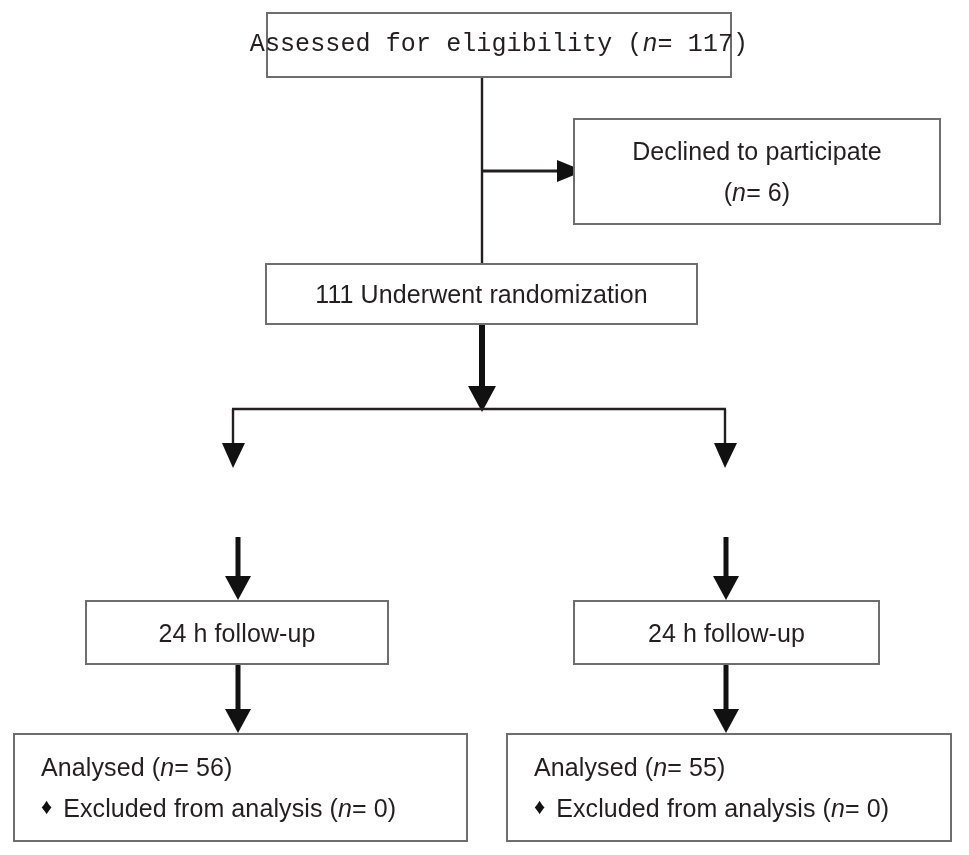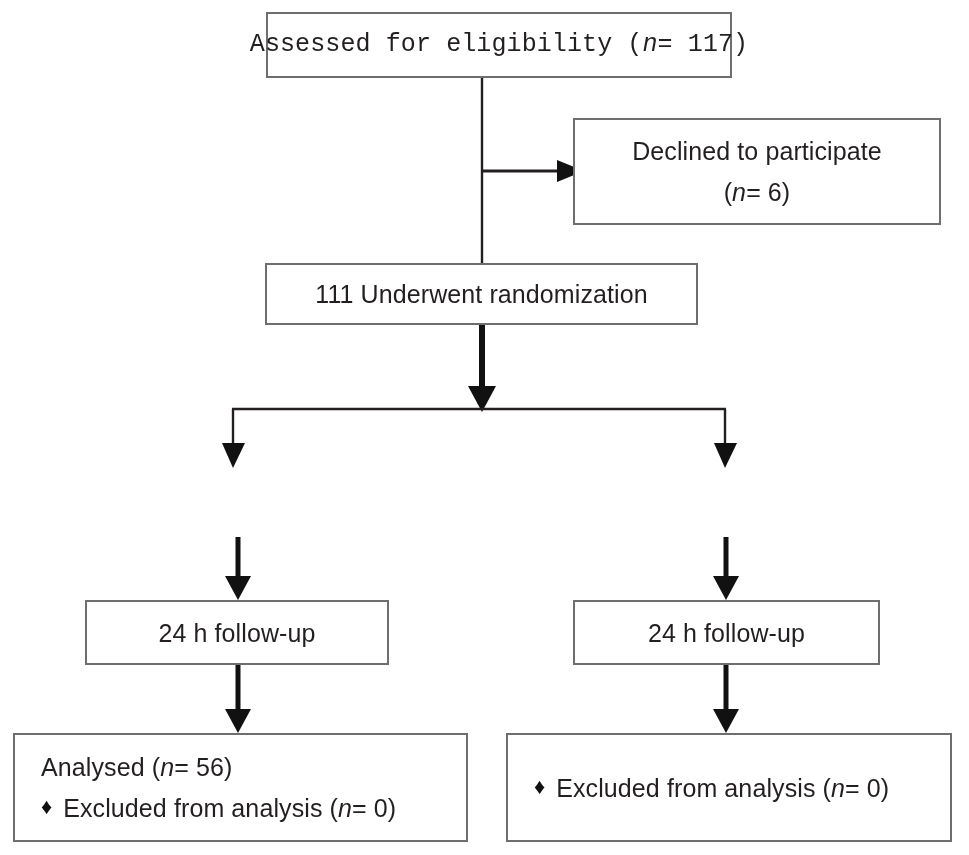--- a/index.html
+++ b/index.html
@@ -134,20 +134,23 @@
         <span class="diamond">♦</span>
         <span class="line">
           <span>Excluded from analysis (</span><span class="it">n</span><span>= 0)</span>
         </span>
       </div>
     </div>
   </div>
 
   <div class="node left" style="left:506px; top:733px; width:446px; height:109px;">
     <div class="stack">
+      <div class="line">
+        <span>Analysed (</span><span class="it">n</span><span>= 55)</span>
+      </div>
       <div class="bullet-row">
         <span class="diamond">♦</span>
         <span class="line">
           <span>Excluded from analysis (</span><span class="it">n</span><span>= 0)</span>
         </span>
       </div>
     </div>
   </div>
 
 </div>

